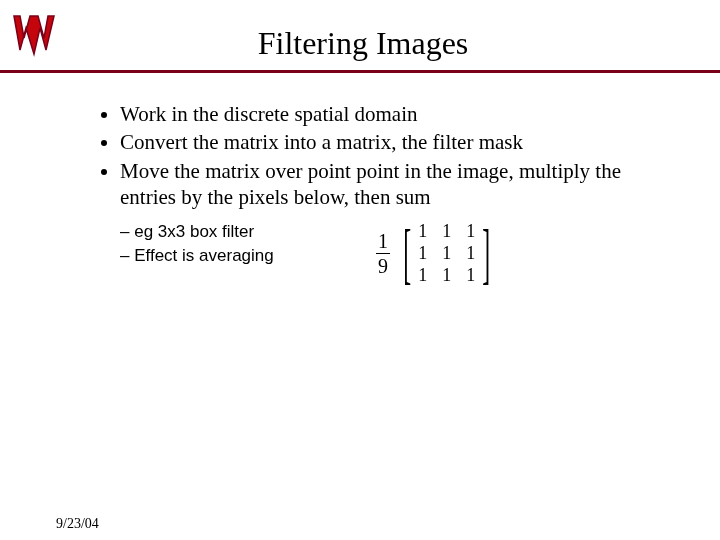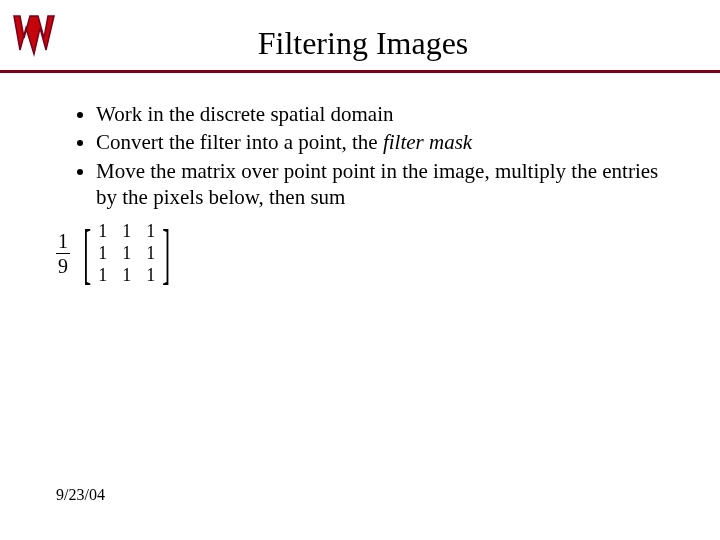--- a/index.html
+++ b/index.html
@@ -38,22 +38,22 @@
   }
   .content {
     padding: 28px 40px 0 40px;
   }
   .bullets {
     list-style: disc;
     padding-left: 56px;
     font-size: 21px;
     line-height: 1.25;
   }
-  .bullets li { margin-bottom: 2px; }
-  .italic { font-style: italic; }
+  .bullets li { margin-bottom: 2px; margin-left: 24px; }
+  .italic { }
   .sub-section {
     display: flex;
     align-items: flex-start;
     margin-top: 10px;
   }
   .sub-bullets {
     list-style: none;
     padding-left: 80px;
     font-family: Arial, sans-serif;
     font-size: 17px;
@@ -94,27 +94,27 @@
     display: inline-grid;
     grid-template-columns: repeat(3, 24px);
     grid-template-rows: repeat(3, 22px);
     text-align: center;
     font-size: 18px;
     align-items: center;
     margin: 0 -8px;
   }
   .footer {
     position: absolute;
-    bottom: 36px;
+    bottom: 8px;
     left: 0;
     width: 100%;
     display: flex;
     justify-content: flex-start;
     padding: 0 56px 0 56px;
-    font-size: 16px;
+    font-size: 14px;
   }
   .footer .copyright { flex: 1; text-align: center; padding-right: 56px; }
 </style>
 </head>
 <body>
 
 <div class="header">
   <div class="logo">
     <svg viewBox="0 0 48 52" width="48" height="52">
       <path d="M4 6 L10 40 L16 18 L24 44 L30 18 L36 40 L44 6 L38 6 L34 28 L28 6 L20 6 L14 28 L10 6 Z" fill="#c5050c" stroke="#7a0019" stroke-width="1.5"></path>
@@ -122,26 +122,30 @@
   </div>
   <h1 class="title">Filtering Images</h1>
 </div>
 
 <hr class="rule">
 
 <div class="content">
   <ul class="bullets">
     <li>Work in the discrete spatial domain</li>
     <li>
-      <span>Convert the filter into a point, the </span><span class="italic">filter mask</span>
+      <span>Convert the matrix into a matrix, the </span><span class="italic">filter mask</span>
     </li>
     <li>Move the matrix over point point in the image, multiply the entries by the pixels below, then sum</li>
   </ul>
 
   <div class="sub-section">
+    <ul class="sub-bullets">
+      <li>eg 3x3 box filter</li>
+      <li>Effect is averaging</li>
+    </ul>
 
     <div class="matrix-wrap">
       <span class="fraction">
         <span class="num">1</span>
         <span class="bar"></span>
         <span class="den">9</span>
       </span>
       <span class="bracket">[</span>
       <span class="matrix">
         <span>1</span>

